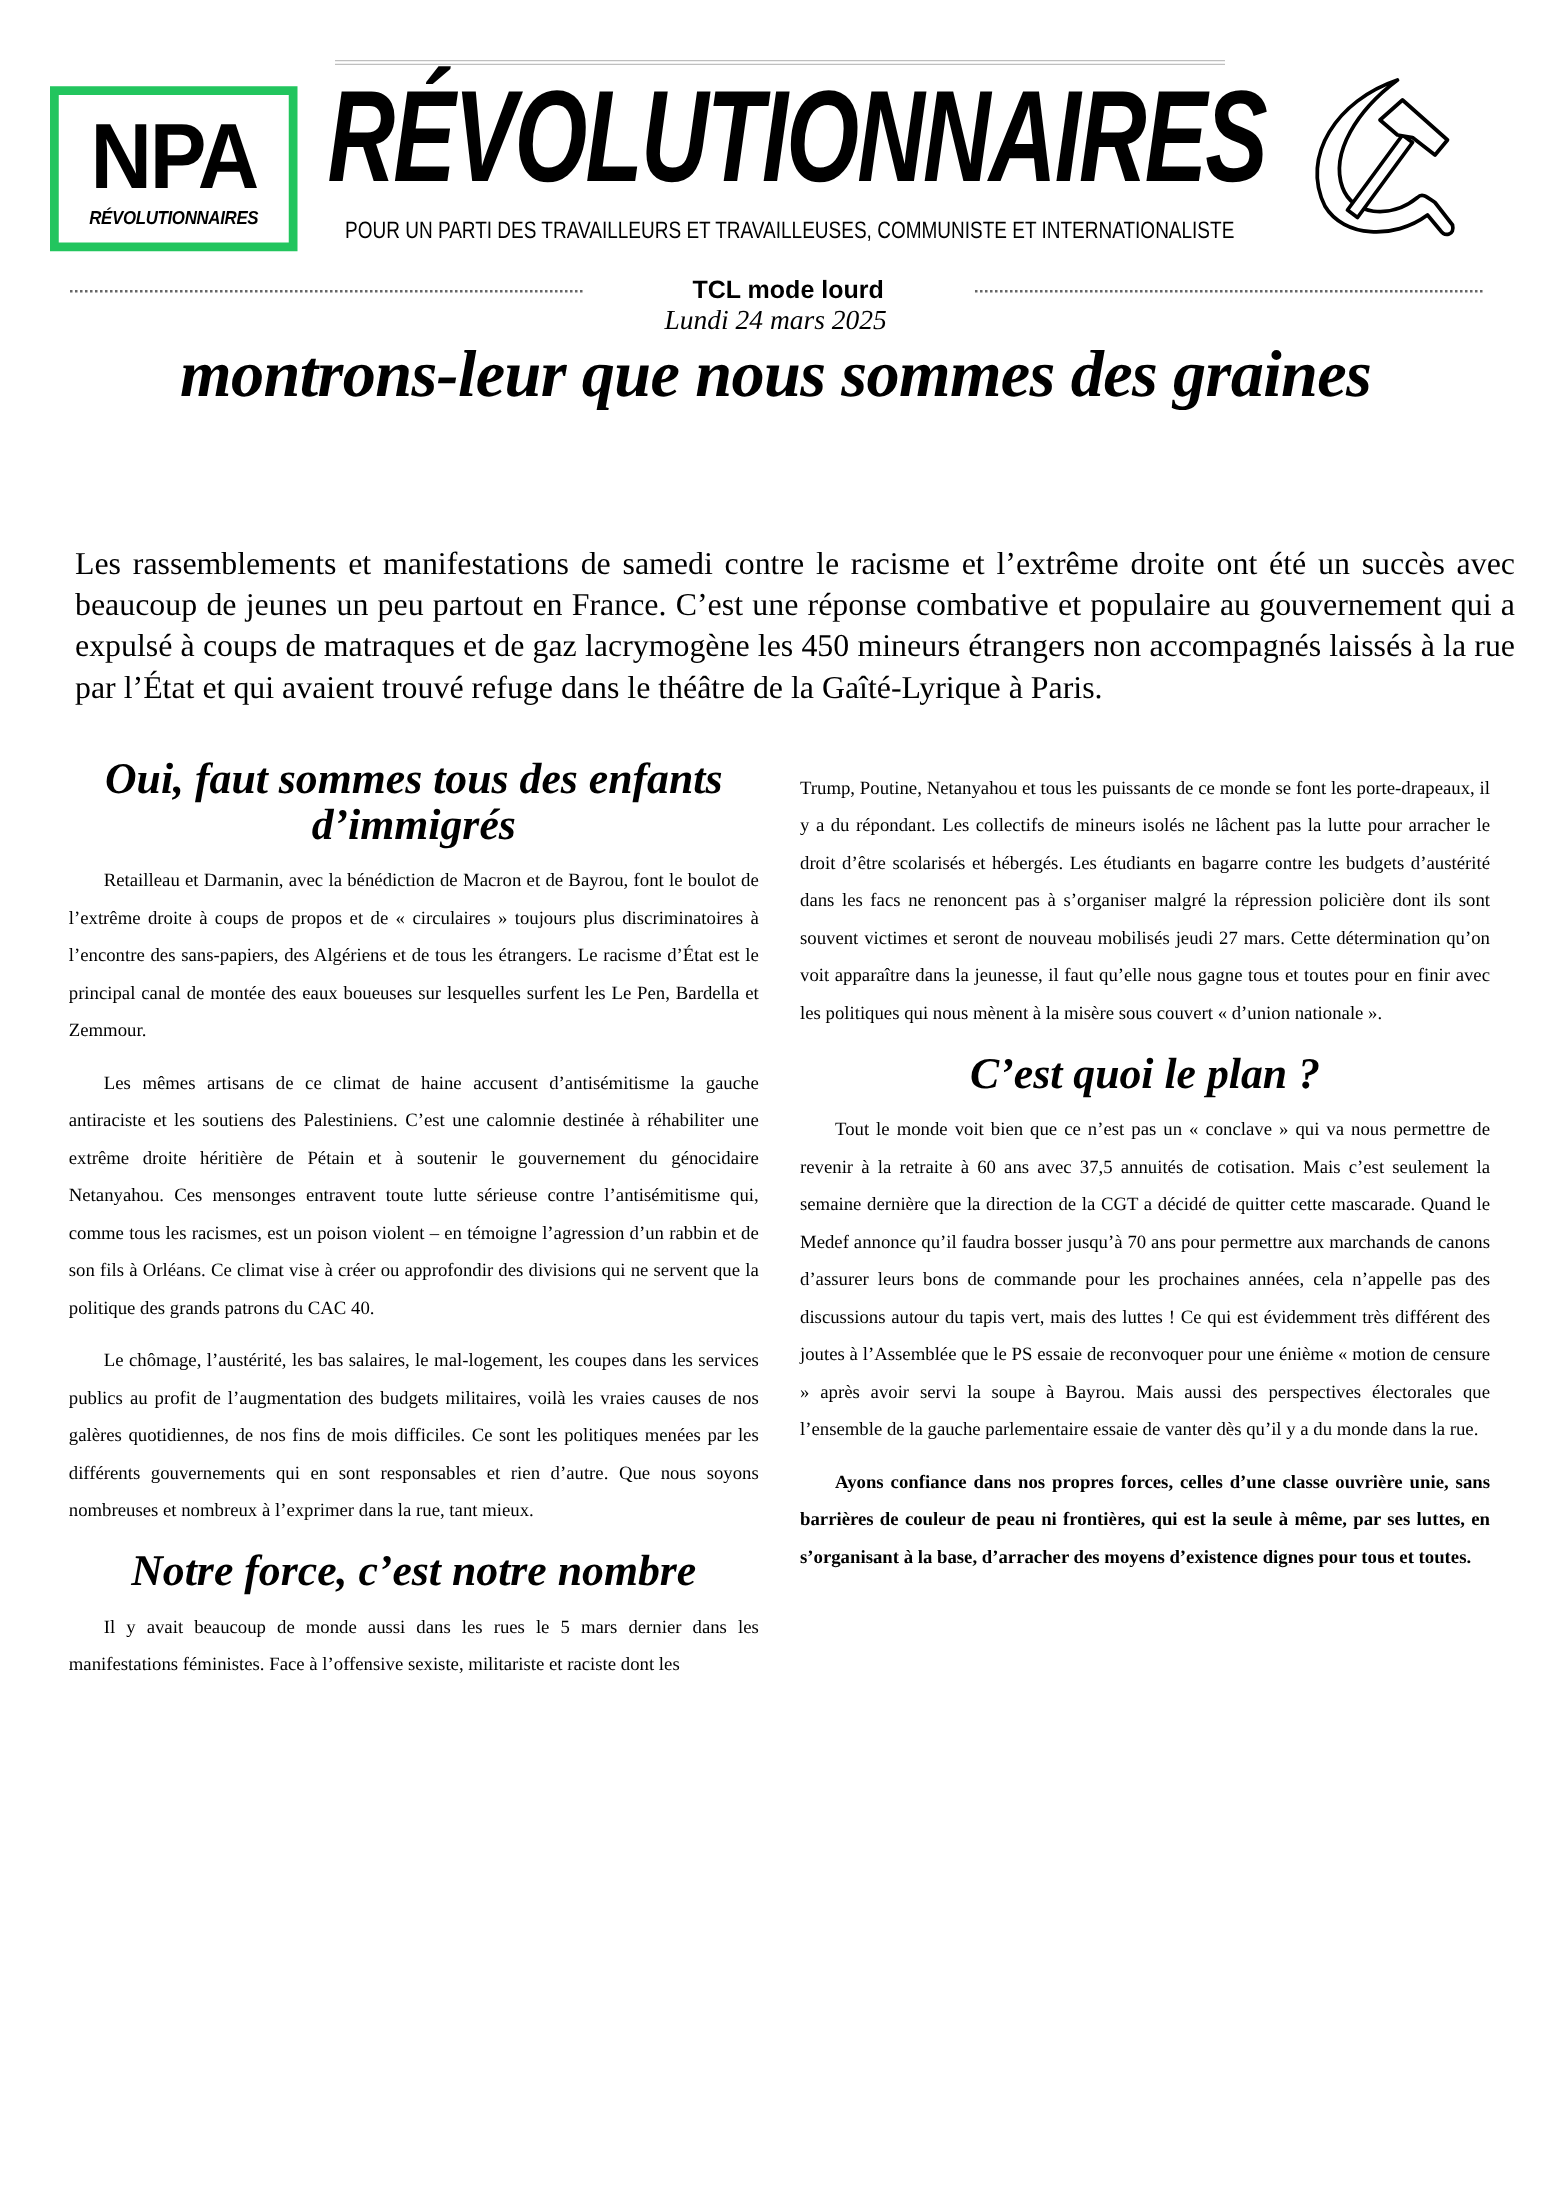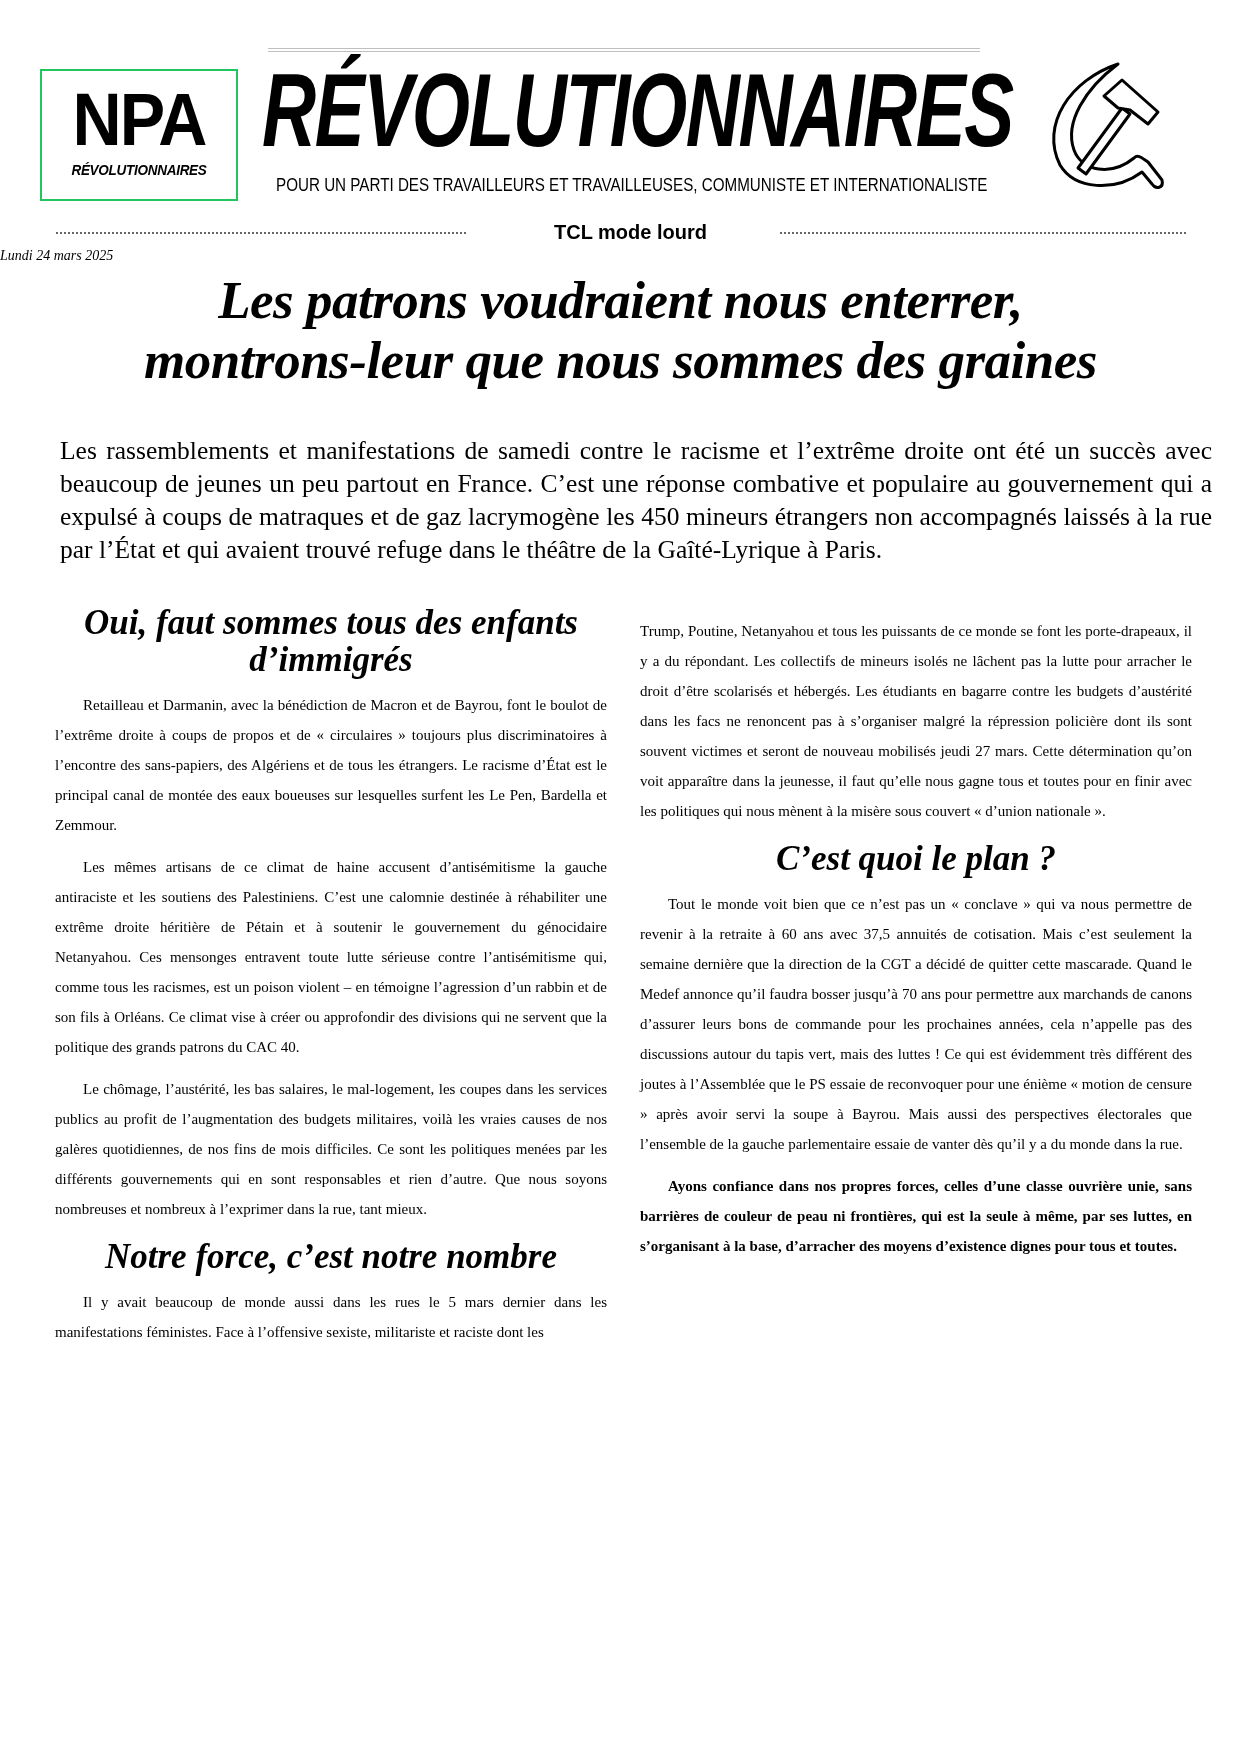--- a/index.html
+++ b/index.html
@@ -26,21 +26,21 @@
       border-top: 1px solid #bfbfbf;
       border-bottom: 1px solid #bfbfbf;
       box-sizing: border-box;
     }
     .logo-box {
       position: absolute;
       left: 40px;
       top: 69px;
       width: 198px;
       height: 132px;
-      border: 2px solid #22c55e;
+      border: 7px solid #22c55e;
       box-sizing: border-box;
       text-align: center;
     }
     .logo-npa {
       font-family: "Liberation Sans", sans-serif;
       font-weight: bold;
       font-size: 74px;
       line-height: 74px;
       letter-spacing: -2px;
       margin-top: 12px;
@@ -108,23 +108,23 @@
       font-weight: bold;
       font-size: 20px;
       line-height: 24px;
       padding-left: 10px;
     }
     .date {
       position: absolute;
       left: 0;
       width: 1241px;
       top: 246px;
-      text-align: left;
-      font-style: italic;
-      font-size: 14px;
+      text-align: center;
+      font-style: italic;
+      font-size: 22px;
       line-height: 20px;
     }
     .headline {
       position: absolute;
       left: 0;
       width: 1241px;
       top: 270px;
       text-align: center;
       font-style: italic;
       font-weight: bold;
@@ -193,21 +193,20 @@
 
   <path d="M74 46 L92 30 L128 62 L118 74 L100 60 L88 58 Z" fill="#fff" stroke="#000" stroke-width="3" stroke-linejoin="round"></path>
 </svg>
 
 <div class="dots left"></div>
 <div class="dots right"></div>
 <div class="kicker">TCL mode lourd</div>
 <div class="date">Lundi 24 mars 2025</div>
 
 <div class="headline">
-  <div>Les patrons voudraient nous enterrer,</div>
   <div>montrons-leur que nous sommes des graines</div>
 </div>
 
 <p class="intro">Les rassemblements et manifestations de samedi contre le racisme et l’extrême droite ont été un succès avec beaucoup de jeunes un peu partout en France. C’est une réponse combative et populaire au gouvernement qui a expulsé à coups de matraques et de gaz lacrymogène les 450 mineurs étrangers non accompagnés laissés à la rue par l’État et qui avaient trouvé refuge dans le théâtre de la Gaîté-Lyrique à Paris.</p>
 
 <div class="col left">
   <h2 class="sec-title">Oui, faut sommes tous des enfants d’immigrés</h2>
   <p class="para">Retailleau et Darmanin, avec la bénédiction de Macron et de Bayrou, font le boulot de l’extrême droite à coups de propos et de « circulaires » toujours plus discriminatoires à l’encontre des sans-papiers, des Algériens et de tous les étrangers. Le racisme d’État est le principal canal de montée des eaux boueuses sur lesquelles surfent les Le Pen, Bardella et Zemmour.</p>
   <p class="para">Les mêmes artisans de ce climat de haine accusent d’antisémitisme la gauche antiraciste et les soutiens des Palestiniens. C’est une calomnie destinée à réhabiliter une extrême droite héritière de Pétain et à soutenir le gouvernement du génocidaire Netanyahou. Ces mensonges entravent toute lutte sérieuse contre l’antisémitisme qui, comme tous les racismes, est un poison violent – en témoigne l’agression d’un rabbin et de son fils à Orléans. Ce climat vise à créer ou approfondir des divisions qui ne servent que la politique des grands patrons du CAC 40.</p>
   <p class="para">Le chômage, l’austérité, les bas salaires, le mal-logement, les coupes dans les services publics au profit de l’augmentation des budgets militaires, voilà les vraies causes de nos galères quotidiennes, de nos fins de mois difficiles. Ce sont les politiques menées par les différents gouvernements qui en sont responsables et rien d’autre. Que nous soyons nombreuses et nombreux à l’exprimer dans la rue, tant mieux.</p>

